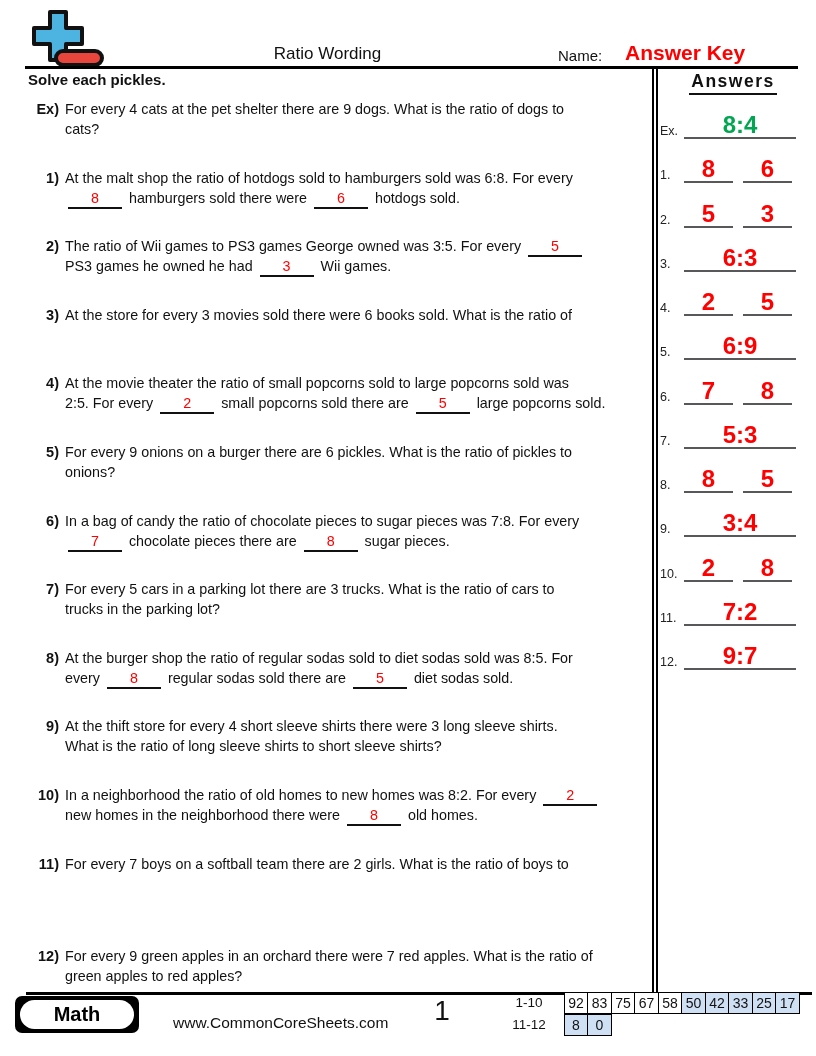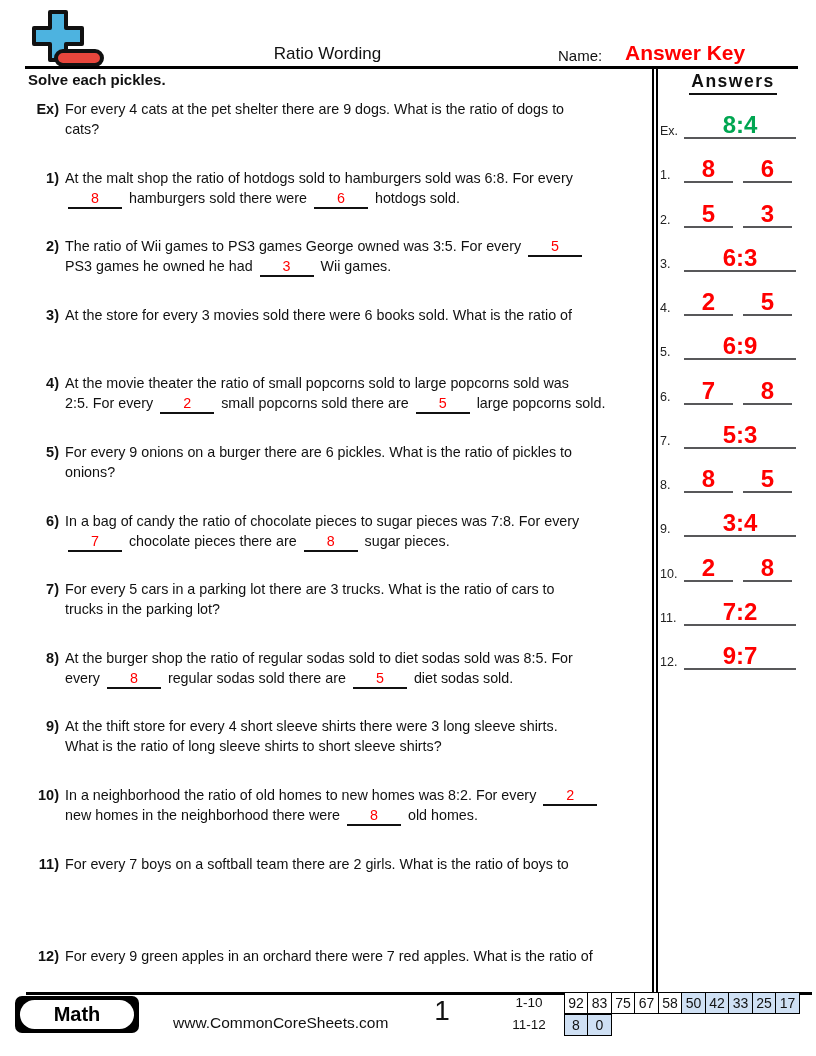--- a/index.html
+++ b/index.html
@@ -151,20 +151,21 @@
       <div class="q" style="top: 855px;">
         <div class="q-num">11)</div>
         <div class="q-text">
           <div class="q-line"><span>For every 7 boys on a softball team there are 2 girls. What is the ratio of boys to</span></div>
         </div>
       </div>
       <div class="q" style="top: 923px; margin-top: 24px;">
         <div class="q-num">12)</div>
         <div class="q-text">
           <div class="q-line"><span>For every 9 green apples in an orchard there were 7 red apples. What is the ratio of</span></div>
+          <div class="q-line"><span>green apples to red apples?</span></div>
         </div>
       </div>
     </div>
 
   <div class="vsep"></div>
   <div class="answers-title">
     <span>Answers</span>
   </div>
   <div id="answer-rows">
       <div class="ans-row" style="top: 112px;">

